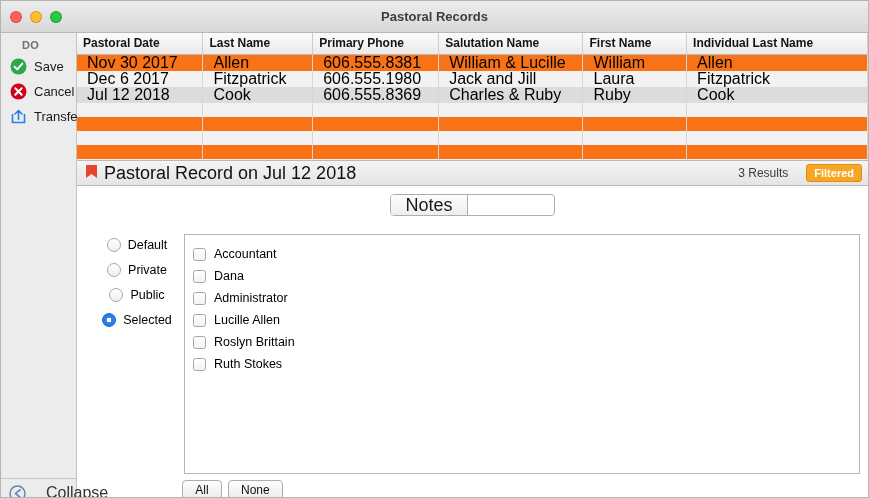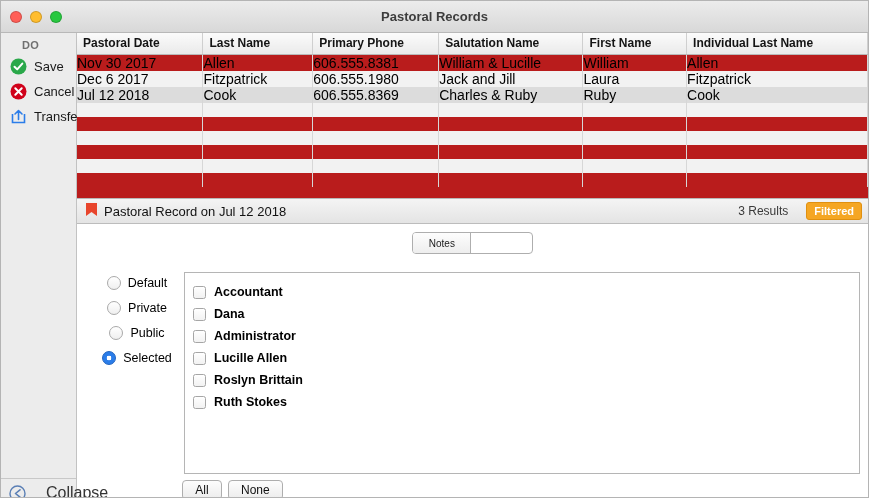--- a/index.html
+++ b/index.html
@@ -93,23 +93,23 @@
   
   .main {
     flex: 1;
     background: #ffffff;
     display: flex;
     flex-direction: column;
     min-width: 0;
   }
   
   .table-wrap {
-    height: 166px;
+    height: 128px;
     border-bottom: 1px solid #b9b9b9;
-    background: #b91c1c;
+    background: #f97316;
     overflow: hidden;
     position: relative;
   }
   table.records {
     border-collapse: collapse;
     width: 100%;
     table-layout: fixed;
     font-size: 12px;
   }
   table.records th {
@@ -120,41 +120,41 @@
     font-weight: bold;
     font-size: 12px;
     padding: 3px 0 4px 6px;
     height: 19px;
     color: #141414;
     white-space: nowrap;
     overflow: hidden;
   }
   table.records td {
     border-right: 1px solid #d7d7d7;
-    padding: 1px 0 1px 0;
+    padding: 1px 0 1px 10px;
     height: 14px;
     line-height: 14px;
     white-space: nowrap;
     overflow: hidden;
-    font-size: 14px;
+    font-size: 16px;
   }
   tr.row-alt td { background: #f2f2f2; }
   tr.row-selected td { background: #dcdcdc; }
   tr.filler td { height: 14px; }
   
   .record-bar {
     height: 25px;
     background: linear-gradient(#f4f4f4, #e4e4e4);
     border-bottom: 1px solid #bcbcbc;
     display: flex;
     align-items: center;
     padding: 0 6px 0 8px;
     gap: 6px;
   }
-  .record-title { font-size: 13px; color: #111; }
+  .record-title { font-size: 18px; color: #111; }
   .spacer { flex: 1; }
   .results-count { font-size: 12px; color: #3a3a3a; margin-right: 12px; }
   .badge {
     background: #f5a623;
     color: #fff;
     font-size: 11px;
     font-weight: bold;
     padding: 2px 7px;
     border-radius: 3px;
     border: 1px solid #e09010;
@@ -172,21 +172,21 @@
     border-radius: 4px;
     overflow: hidden;
     height: 22px;
   }
   .tab {
     min-width: 58px;
     padding: 0 14px;
     display: flex;
     align-items: center;
     justify-content: center;
-    font-size: 10px;
+    font-size: 18px;
     background: linear-gradient(#fdfdfd, #eeeeee);
     color: #1a1a1a;
     border-right: 1px solid #aeaeae;
   }
   .tab:last-child { border-right: none; }
   .tab.active {
     background: #2b7de9;
     color: #fff;
     margin-top: 35px;
   }
@@ -218,21 +218,20 @@
     border: 1px solid #1f63c0;
   }
   .list-panel {
     flex: 1;
     margin: 8px 2px 0 5px;
     border: 1px solid #b5b5b5;
     background: #fff;
     padding: 8px 0 0 8px;
     overflow: hidden;
     min-height: 0;
-    font-weight: bold;
   }
   .check-item {
     display: flex;
     align-items: center;
     gap: 8px;
     height: 22px;
     font-size: 12.5px;
   }
   .checkbox {
     width: 13px; height: 13px;

